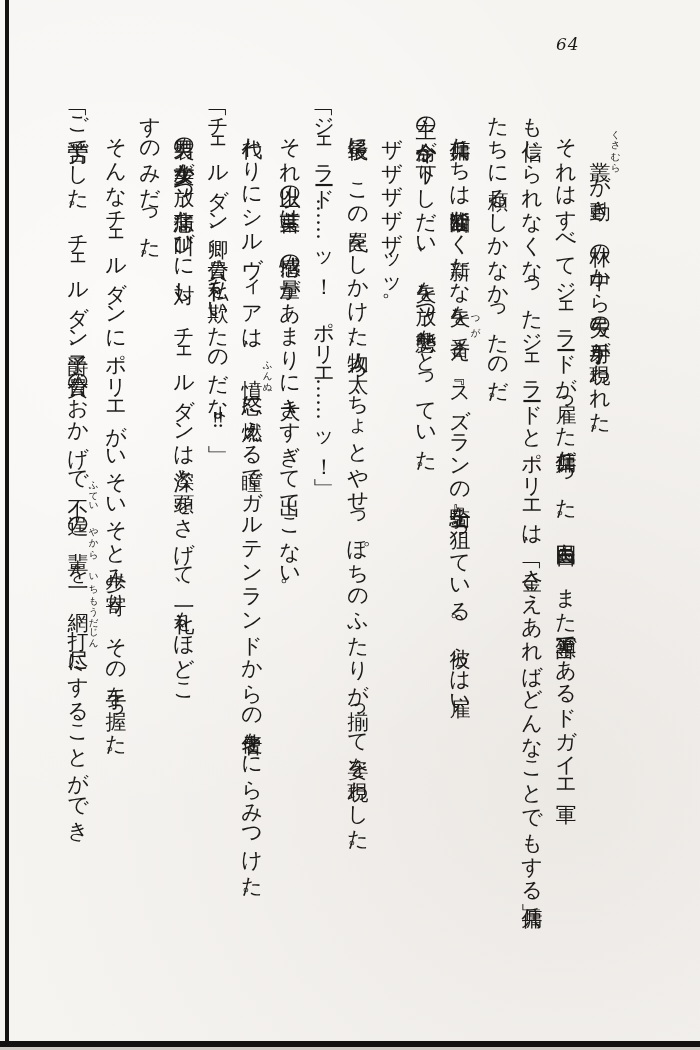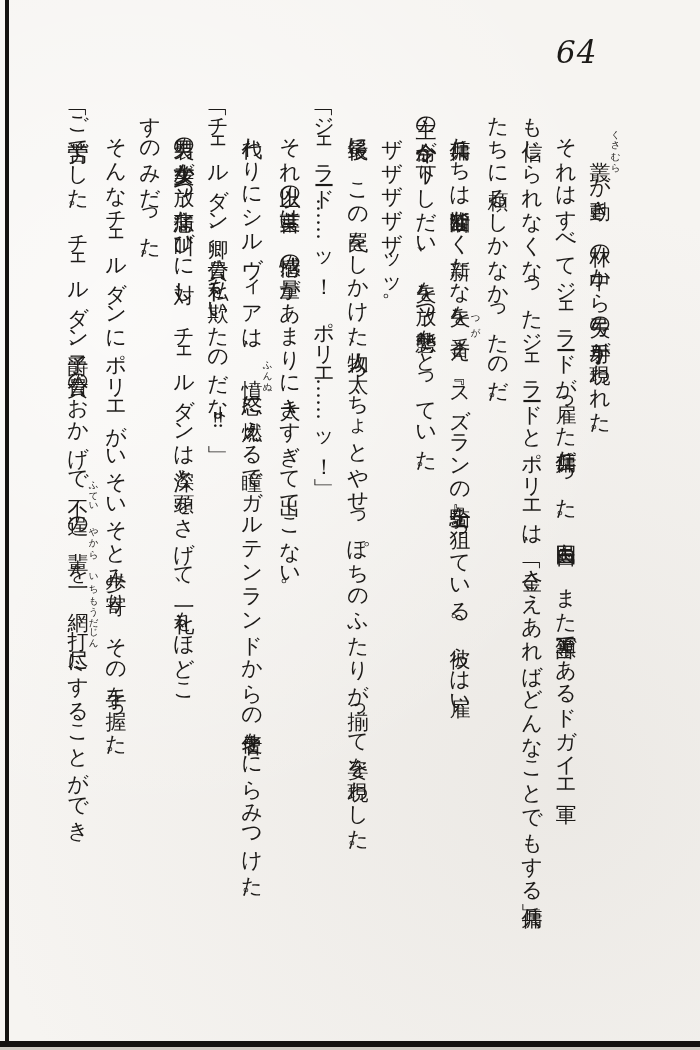--- a/index.html
+++ b/index.html
@@ -16,21 +16,21 @@
   }
   .page{
     position:absolute;inset:0;
     background:
       radial-gradient(circle at 18% 30%, rgba(255,255,255,.55), rgba(255,255,255,0) 55%),
       radial-gradient(circle at 80% 75%, rgba(205,200,192,.25), rgba(205,200,192,0) 60%),
       var(--paper);
   }
   .page-number{
     position:absolute;left:556px;top:34px;
-    font-size:31px;font-style:italic;color:var(--ink);
+    font-size:17px;font-style:italic;color:var(--ink);
     letter-spacing:1px;
   }
   .text-block{
     position:absolute;top:102px;right:79px;height:872px;
     writing-mode:vertical-rl;
     text-orientation:mixed;
     color:var(--ink);
     font-size:21px;
     font-weight:500;
   }

